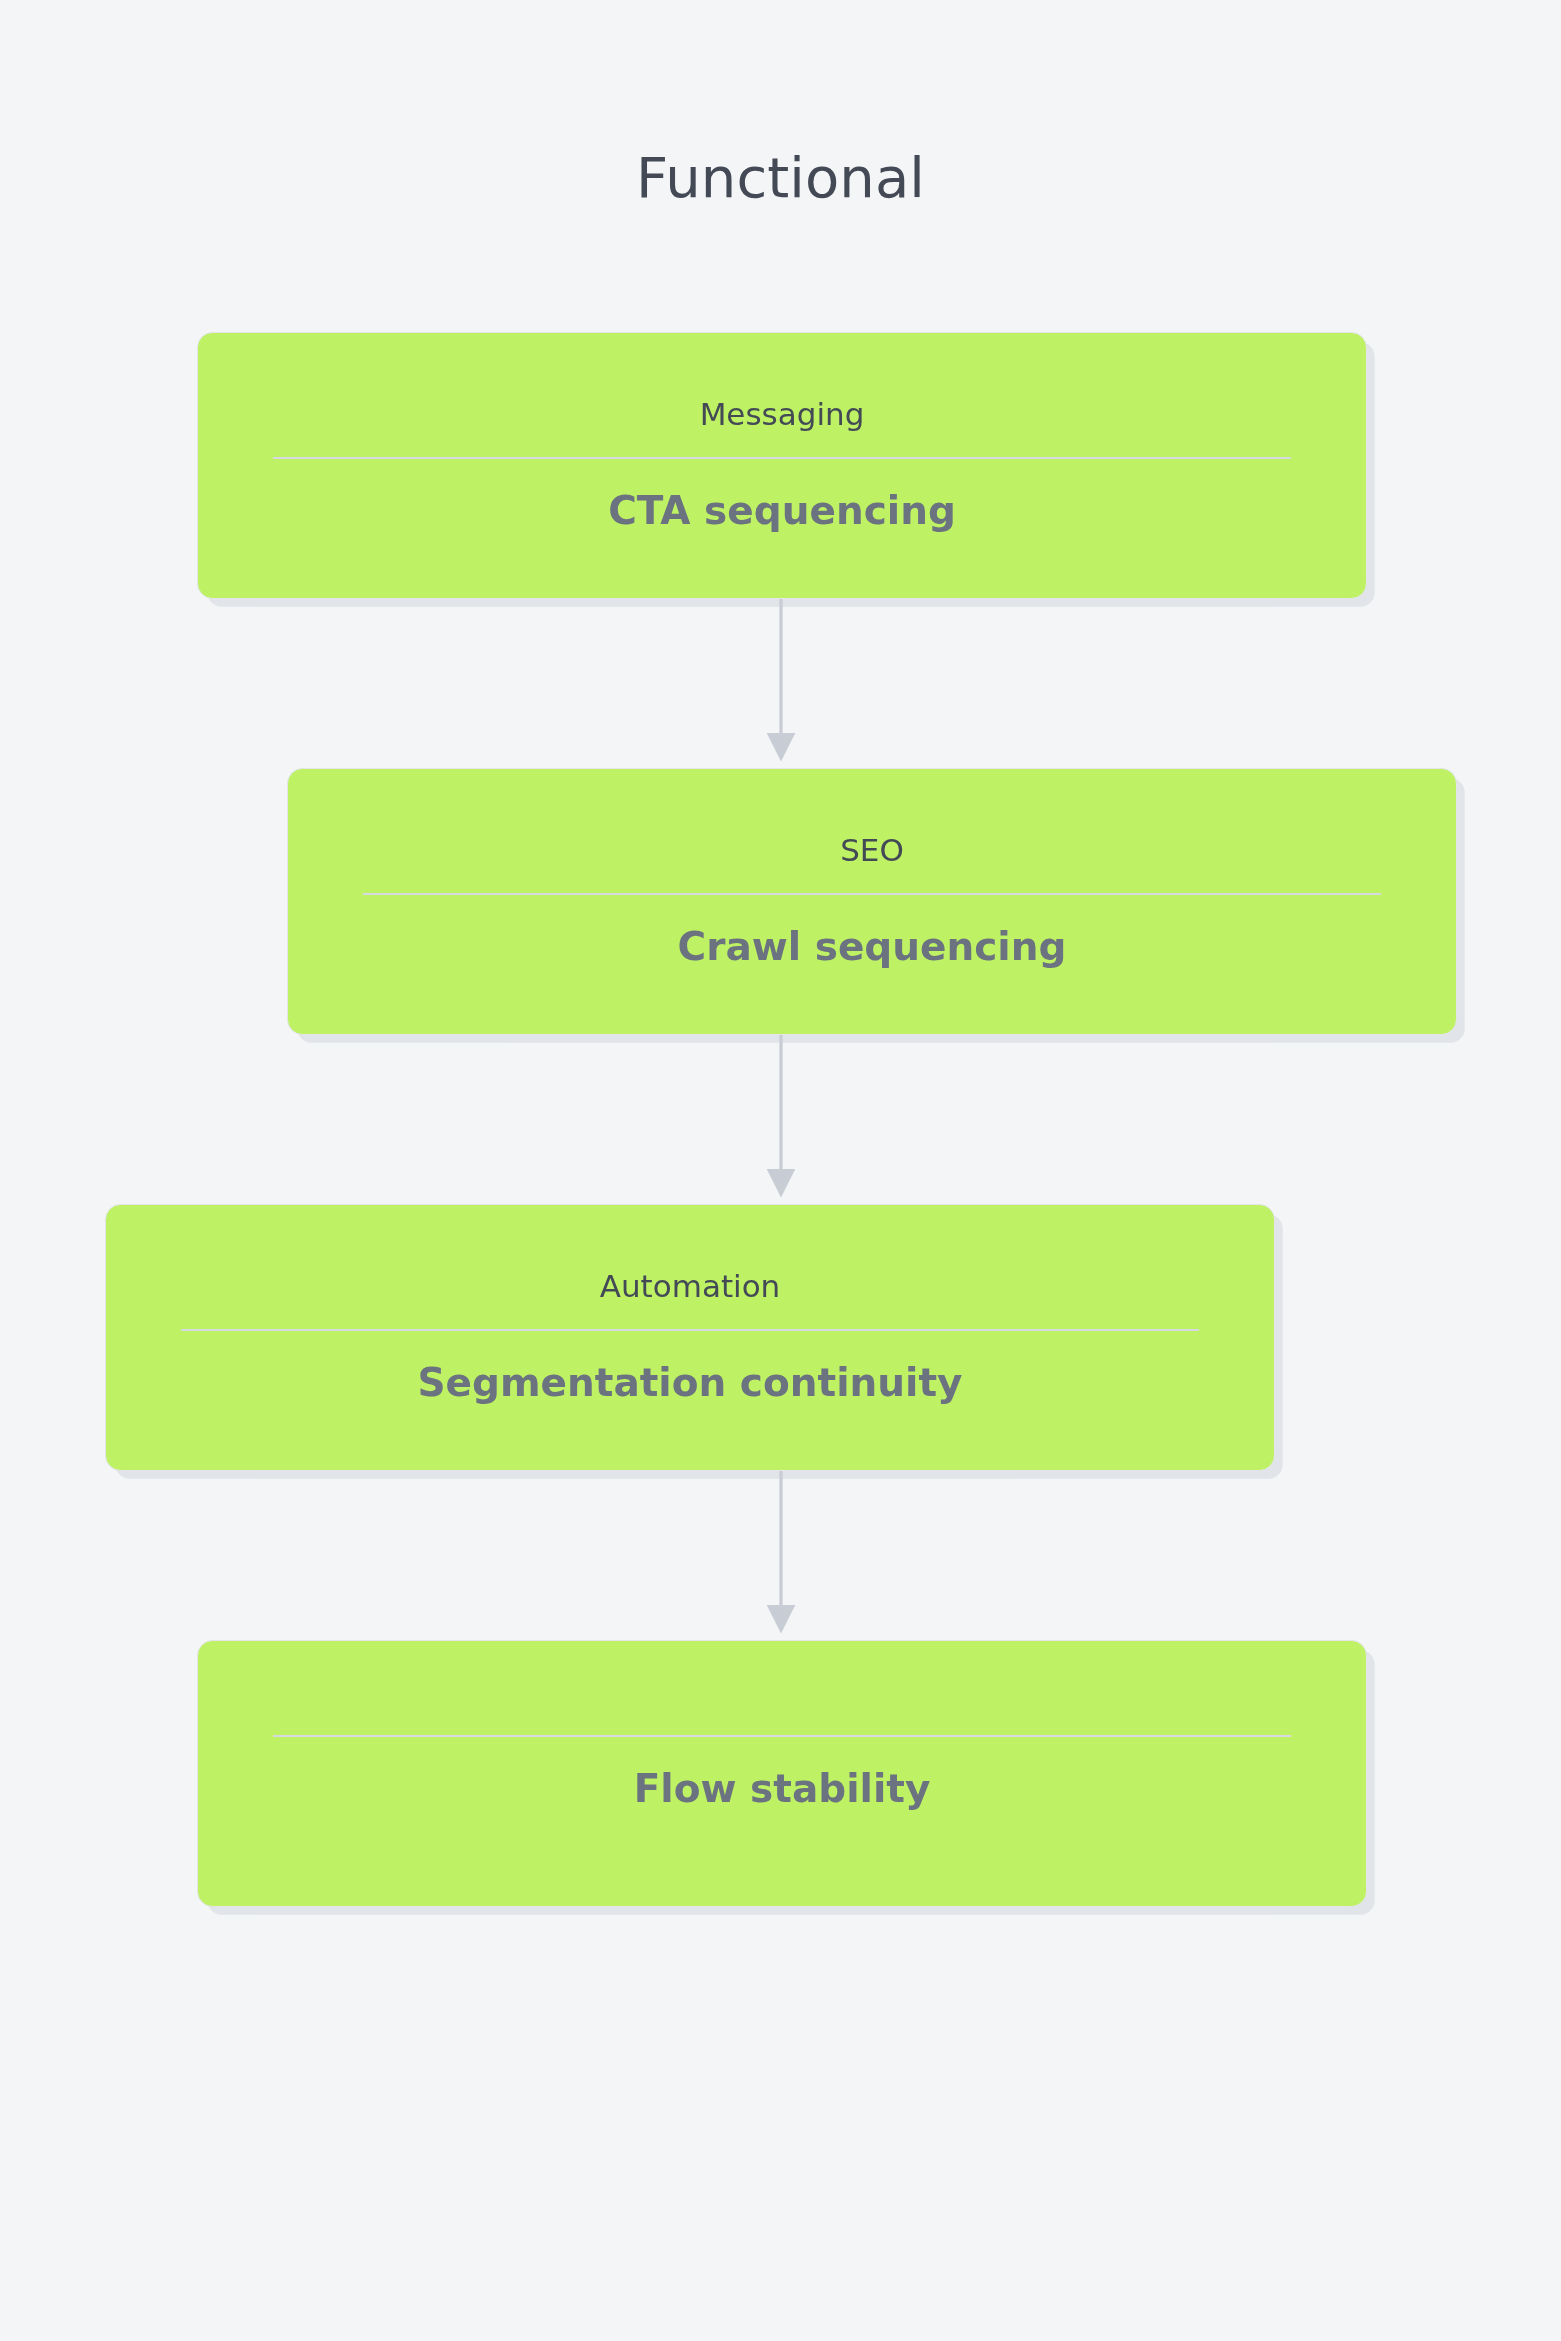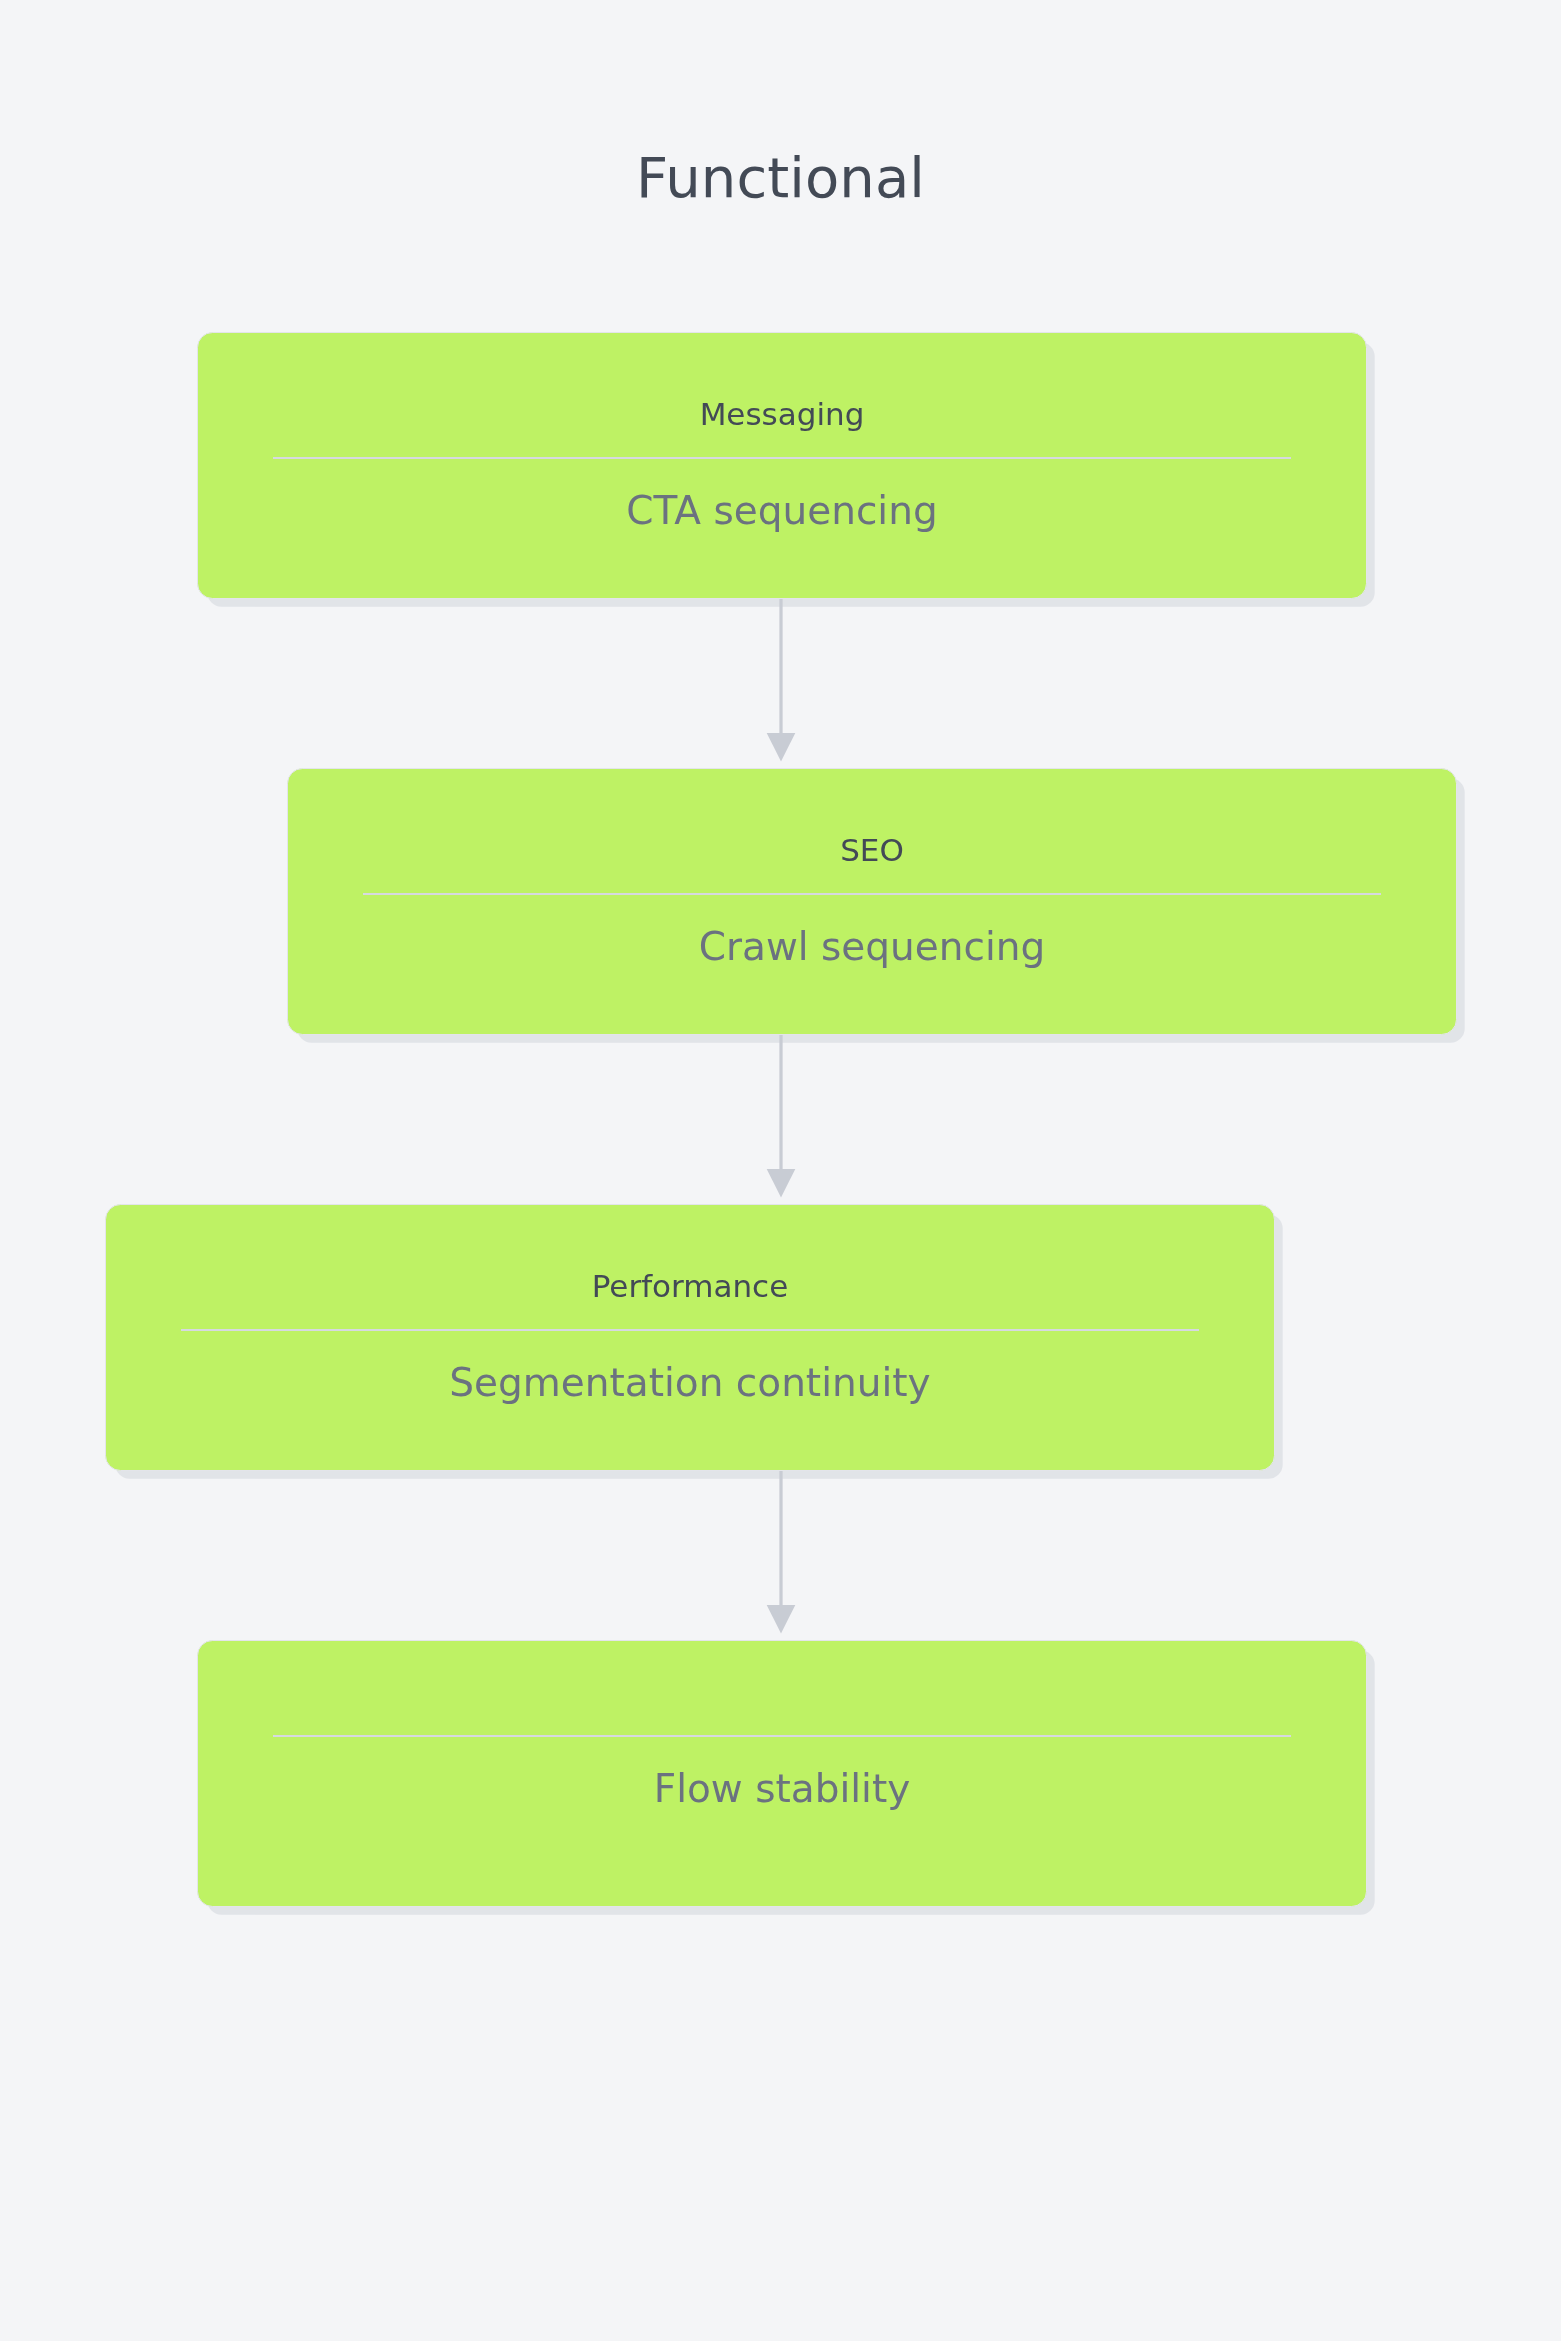--- a/index.html
+++ b/index.html
@@ -81,21 +81,21 @@
 
   .card-divider {
     height: 0;
     border-top: 2px solid #d6d9e0;
     margin: 0 75px;
   }
 
   .card-subtitle {
     text-align: center;
     font-size: 39px;
-    font-weight: 400;
+    font-weight: 700;
     line-height: 1.2;
     color: #6b7280;
     padding: 0 65px;
     margin-top: 29px;
   }
 
   
   .connector {
     position: relative;
     width: 1561px;
@@ -144,21 +144,21 @@
 
     <div class="connector">
       <svg viewBox="0 0 80 260" xmlns="http://www.w3.org/2000/svg">
         <line x1="40" y1="0" x2="40" y2="212" stroke="#c8ccd4" stroke-width="5"></line>
         <polygon points="40,250 18,206 62,206" fill="#c8ccd4"></polygon>
       </svg>
     </div>
 
     <div class="node-row">
       <div class="card offset-left">
-        <div class="card-title">Performance</div>
+        <div class="card-title">Automation</div>
         <div class="card-divider"></div>
         <div class="card-subtitle">Segmentation continuity</div>
       </div>
     </div>
 
     <div class="connector">
       <svg viewBox="0 0 80 260" xmlns="http://www.w3.org/2000/svg">
         <line x1="40" y1="0" x2="40" y2="212" stroke="#c8ccd4" stroke-width="5"></line>
         <polygon points="40,250 18,206 62,206" fill="#c8ccd4"></polygon>
       </svg>

